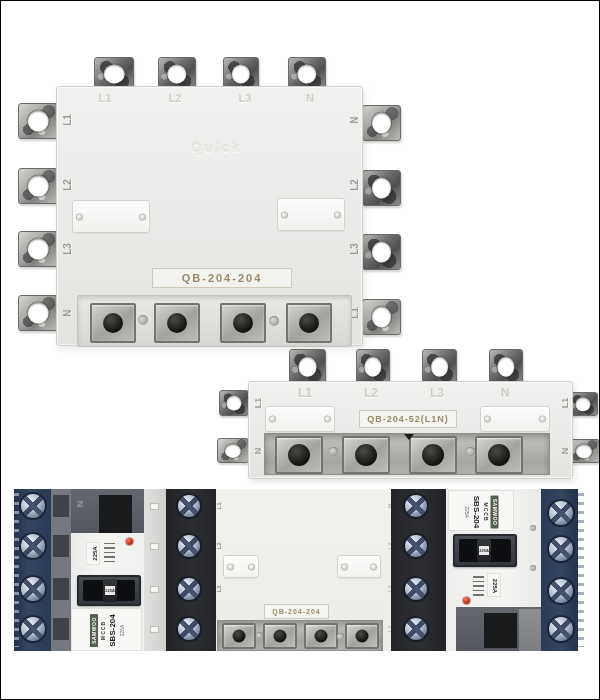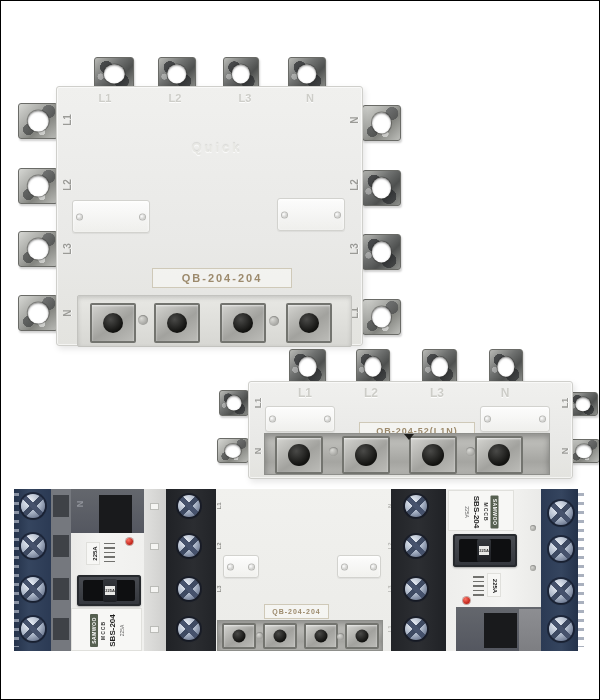--- a/index.html
+++ b/index.html
@@ -188,21 +188,21 @@
       <div class="abs vlab" style="left:309px;top:13px;width:14px;height:16px;font-size:9px">L1</div>
       <div class="abs vlab" style="left:309px;top:61px;width:14px;height:16px;font-size:9px">N</div>
       <div class="abs window" style="left:16px;top:24px;width:70px;height:26px">
           <i class="l"></i>
           <i class="r"></i>
         </div>
       <div class="abs window" style="left:231px;top:24px;width:70px;height:26px">
           <i class="l"></i>
           <i class="r"></i>
         </div>
-      <div class="abs plate" style="left:110px;top:40px;width:116px;height:18px;font-size:9px;letter-spacing:1px">QB-204-52(L1N)</div>
+      <div class="abs plate" style="left:110px;top:28px;width:98px;height:18px;font-size:9px;letter-spacing:1px">QB-204-52(L1N)</div>
       <div class="abs recess" style="left:15px;top:51px;width:286px;height:42px">
         <div class="abs term" style="left:10px;top:2px;width:48px;height:38px">
             <span class="thole" style="width:22px;height:22px"></span>
           </div>
         <div class="abs term" style="left:77px;top:2px;width:48px;height:38px">
             <span class="thole" style="width:22px;height:22px"></span>
           </div>
         <div class="abs term" style="left:144px;top:2px;width:48px;height:38px">
             <span class="thole" style="width:22px;height:22px"></span>
           </div>

